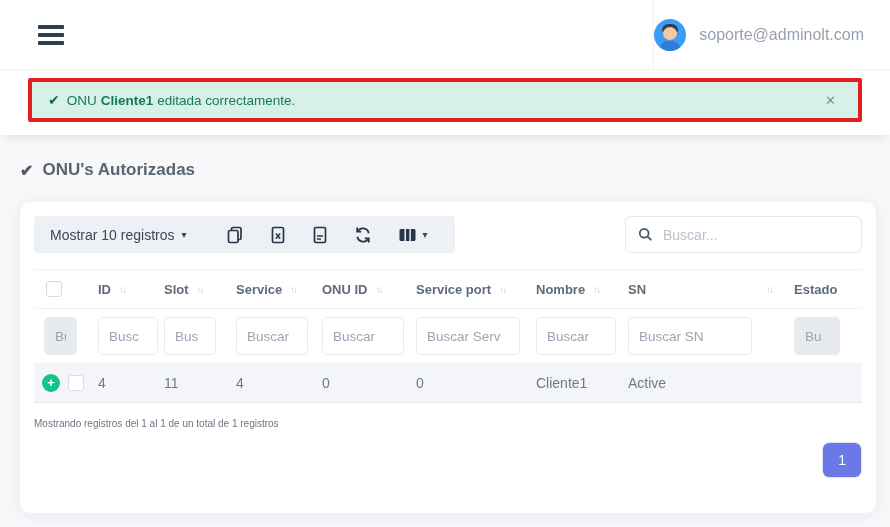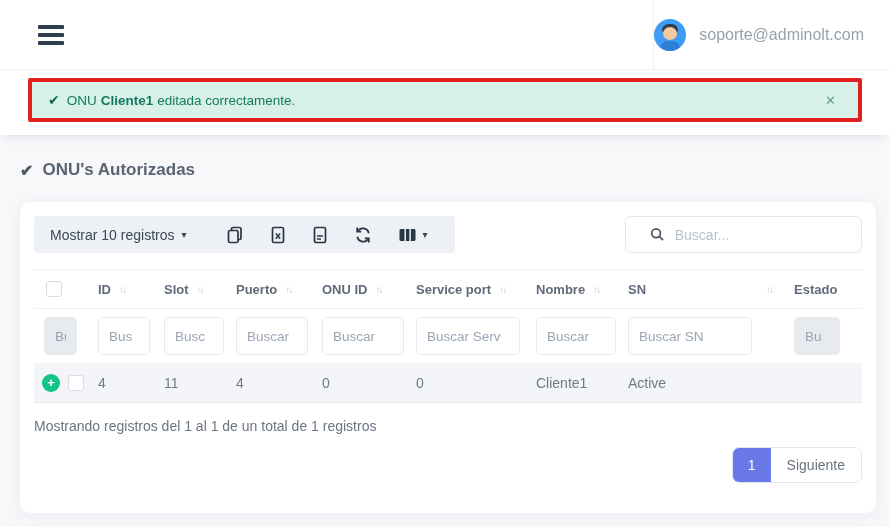--- a/index.html
+++ b/index.html
@@ -67,21 +67,21 @@
     background:#edf0f5; border-radius:4px; height:37px;
     display:flex; align-items:center; padding:0 14px 0 16px; gap:0;
   }
   .length-menu { display:flex; align-items:center; gap:7px; font-size:14px; color:#3c4858; cursor:pointer; margin-right:26px; }
   .caret { font-size:10px; color:#3c4858; }
   .icon-btn { display:flex; align-items:center; padding:0 13px; cursor:pointer; }
   .icon-btn svg { display:block; }
   .colvis { gap:6px; }
   .search-box {
     width:237px; height:37px; border:1px solid #e3e7ee; border-radius:6px;
-    display:flex; align-items:center; padding:0 24px; gap:10px; background:#fff;
+    display:flex; align-items:center; padding:0 12px; gap:10px; background:#fff;
   }
   .search-box input {
     border:none; outline:none; width:100%; font-size:14px;
     font-family:"Liberation Sans", sans-serif; color:#5a6572;
   }
   .search-box input::placeholder { color:#b9c1cd; }
 
   
   .tbl { margin-top:16px; }
   .trow {
@@ -113,21 +113,21 @@
   .cell-first { display:flex; align-items:center; gap:8px; padding-left:8px; }
   .plus-btn {
     width:18px; height:18px; border-radius:50%; background:#12c487; color:#fff;
     font-size:13px; font-weight:bold; display:flex; align-items:center; justify-content:center;
     cursor:pointer; line-height:1;
   }
   .tdata .cb { margin-left:0; }
 
   
   .card-footer { display:flex; flex-direction:column; margin-top:15px; }
-  .info { font-size:14px; color:#6b7584; }
+  .info { font-size:10px; color:#6b7584; }
   .pagination {
     align-self:flex-end; display:flex; margin-top:13px;
     border:1px solid #e2e6ec; border-radius:7px; overflow:hidden; background:#fff;
   }
   .page-btn {
     font-size:14px; color:#6a7380; padding:9px 16px; cursor:pointer; background:#fff;
   }
   .page-btn.current { background:#6b78e8; color:#fff; padding:9px 15px; }
 </style>
 </head>
@@ -228,21 +228,21 @@
         </div>
       <div class="th">
         <span>ID</span>
         <span class="sort">↑↓</span>
       </div>
       <div class="th">
         <span>Slot</span>
         <span class="sort">↑↓</span>
       </div>
       <div class="th">
-        <span>Puerto</span>
+        <span>Service</span>
         <span class="sort">↑↓</span>
       </div>
       <div class="th">
         <span>ONU ID</span>
         <span class="sort">↑↓</span>
       </div>
       <div class="th">
         <span>Service port</span>
         <span class="sort">↑↓</span>
       </div>
@@ -254,22 +254,22 @@
         <span>SN</span>
         <span class="sort">↑↓</span>
       </div>
       <div class="th">
         <span>Estado</span>
       </div>
     </div>
 
     <div class="trow tfilter">
       <div><input class="f0" disabled="" placeholder="Bu" style=""></div>
+      <div><input class="f2" placeholder="Busc" style=""></div>
       <div><input class="f1" placeholder="Bus" style=""></div>
-      <div><input class="f2" placeholder="Busc" style=""></div>
       <div><input class="f3" placeholder="Buscar" style=""></div>
       <div><input class="f4" placeholder="Buscar" style=""></div>
       <div><input class="f5" placeholder="Buscar Serv" style=""></div>
       <div><input class="f6" placeholder="Buscar" style=""></div>
       <div><input class="f7" placeholder="Buscar SN" style=""></div>
       <div><input class="f8" disabled="" placeholder="Bu" style=""></div>
     </div>
 
     <div class="trow tdata">
       <div class="cell-first">
@@ -284,17 +284,16 @@
       <div>Cliente1</div>
       <div>Active</div>
     </div>
 
   </div>
 
   <div class="card-footer">
     <div class="info">Mostrando registros del 1 al 1 de un total de 1 registros</div>
     <div class="pagination">
       <span class="page-btn current">1</span>
-      <span class="page-btn">Siguiente</span>
     </div>
   </div>
 
 </div>
 
 </body></html>

